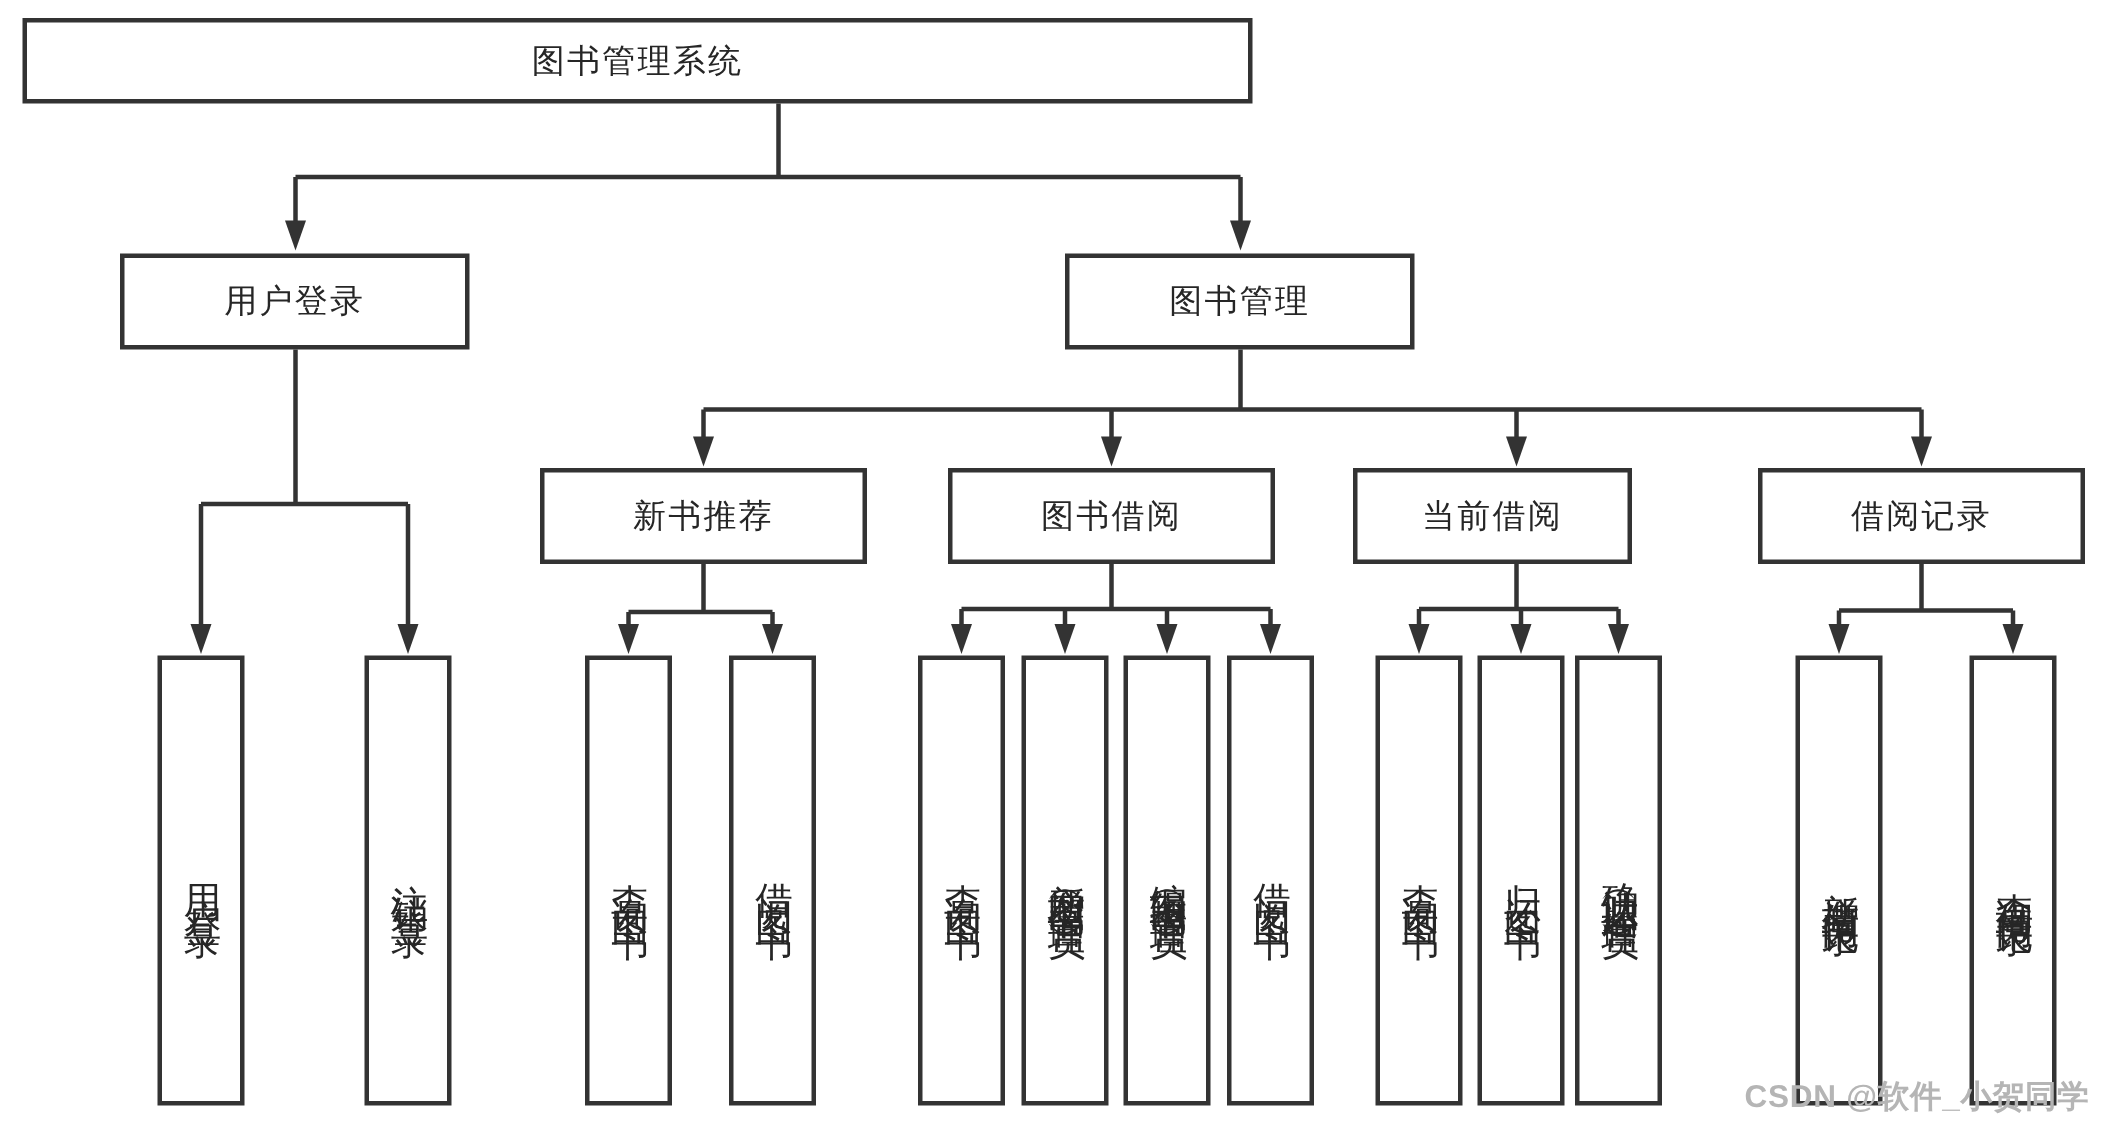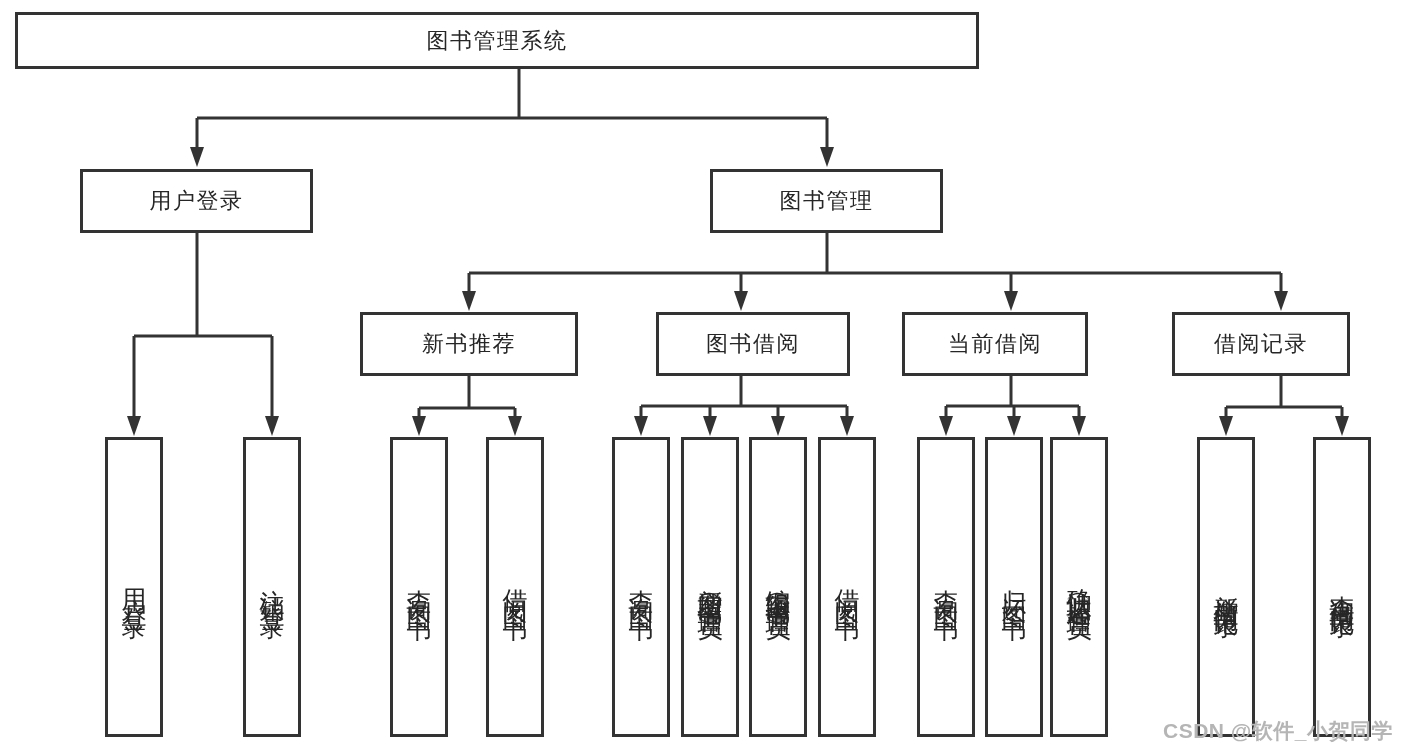--- a/index.html
+++ b/index.html
@@ -80,41 +80,41 @@
       <polygon points="1072,416 1086,416 1079,436"></polygon>
     </g>
 
     <g>
       <path d="M1281 375 V407 M1226 407 H1342 M1226 407 V421 M1342 407 V421"></path>
       <polygon points="1219,416 1233,416 1226,436"></polygon>
       <polygon points="1335,416 1349,416 1342,436"></polygon>
     </g>
   </svg>
 
-  <div class="node" style="left:15px;top:12px;width:964px;height:57px">
+  <div class="node" style="left:15px;top:12px;width:820px;height:57px">
     <span class="h-label">图书管理系统</span>
   </div>
 
   <div class="node" style="left:80px;top:169px;width:233px;height:64px">
     <span class="h-label">用户登录</span>
   </div>
   <div class="node" style="left:710px;top:169px;width:233px;height:64px">
     <span class="h-label">图书管理</span>
   </div>
 
   <div class="node" style="left:360px;top:312px;width:218px;height:64px">
     <span class="h-label">新书推荐</span>
   </div>
-  <div class="node" style="left:656px;top:312px;width:194px;height:64px">
+  <div class="node" style="left:632px;top:312px;width:218px;height:64px">
     <span class="h-label">图书借阅</span>
   </div>
   <div class="node" style="left:902px;top:312px;width:186px;height:64px">
     <span class="h-label">当前借阅</span>
   </div>
-  <div class="node" style="left:1172px;top:312px;width:178px;height:64px">
+  <div class="node" style="left:1172px;top:312px;width:218px;height:64px">
     <span class="h-label">借阅记录</span>
   </div>
 
   <div class="node leaf" style="left:105px">
     <span class="v-label">用户登录</span>
   </div>
   <div class="node leaf" style="left:243px">
     <span class="v-label">注销登录</span>
   </div>
 

